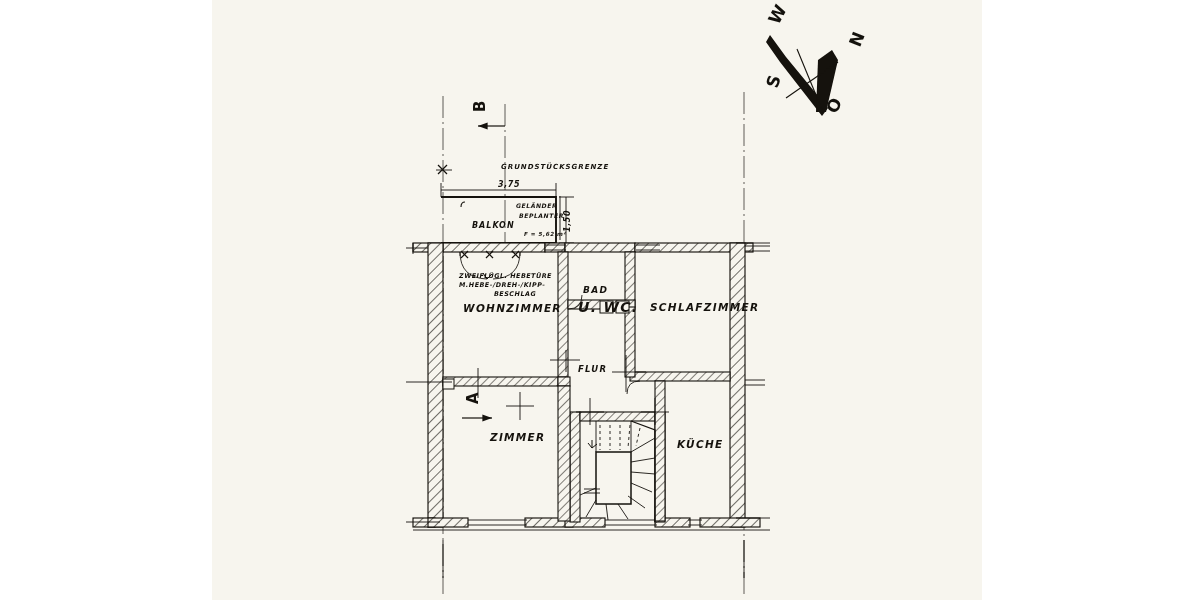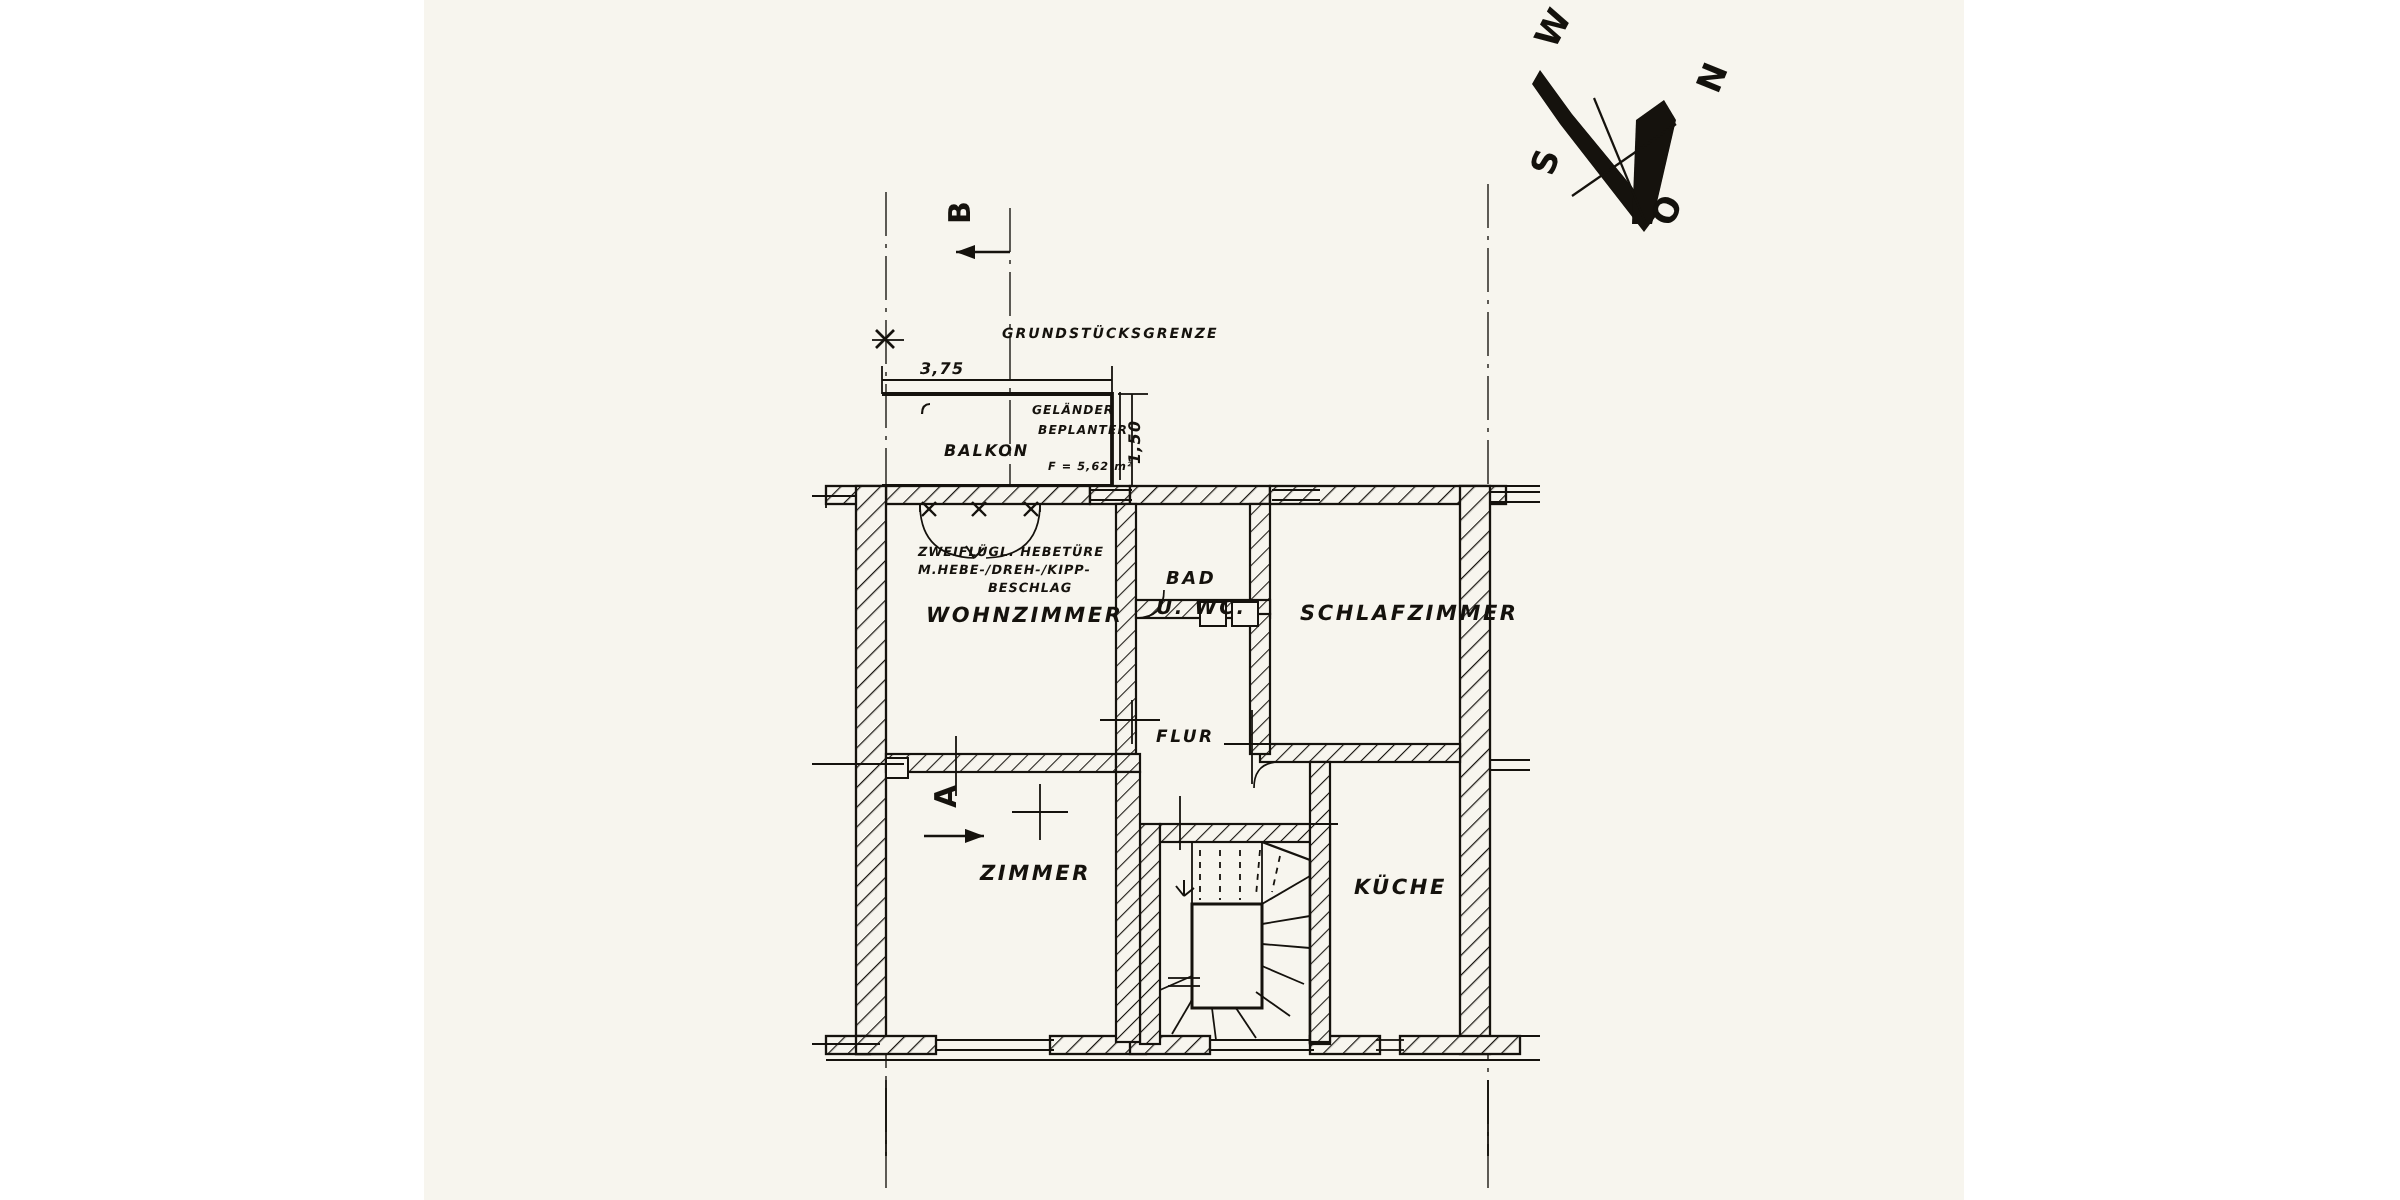--- a/index.html
+++ b/index.html
@@ -251,31 +251,31 @@
   <div class="lbl secmark" style="left:471px;top:112px;transform:rotate(-90deg);">B</div>
   <div class="lbl secmark" style="left:464px;top:404px;transform:rotate(-90deg);">A</div>
 
   <div class="lbl tiny" style="left:453px;top:163px;font-size:7px;letter-spacing:1px;">GRUNDSTÜCKSGRENZE</div>
 
   <div class="lbl tiny" style="left:468px;top:202px;">GELÄNDER</div>
   <div class="lbl tiny" style="left:471px;top:212px;">BEPLANTER</div>
   <div class="lbl" style="left:472px;top:221px;font-size:8px;letter-spacing:1px;">BALKON</div>
   <div class="lbl tiny" style="left:476px;top:231px;font-size:5.6px;">F = 5,62 m²</div>
 
-  <div class="lbl dim" style="left:460px;top:180px;text-align:right;">3,75</div>
+  <div class="lbl dim" style="left:498px;top:180px;text-align:right;">3,75</div>
   <div class="lbl dim" style="left:563px;top:232px;transform:rotate(-90deg);">1,50</div>
 
   <div class="lbl note" style="left:459px;top:272px;text-align:right;">ZWEIFLÜGL. HEBETÜRE</div>
   <div class="lbl note" style="left:459px;top:281px;text-align:center;">M.HEBE-/DREH-/KIPP-</div>
   <div class="lbl note" style="left:494px;top:290px;">BESCHLAG</div>
 
   <div class="lbl room" style="left:463px;top:302px;">WOHNZIMMER</div>
 
   <div class="lbl room" style="left:583px;top:285px;font-size:9px;">BAD</div>
-  <div class="lbl room" style="left:578px;top:299px;font-size:10px;">U. WC.</div>
+  <div class="lbl room" style="left:578px;top:299px;font-size:14px;">U. WC.</div>
 
   <div class="lbl room" style="left:650px;top:301px;">SCHLAFZIMMER</div>
 
   <div class="lbl room" style="left:578px;top:364px;font-size:8.5px;">FLUR</div>
 
   <div class="lbl room" style="left:490px;top:431px;text-align:center;">ZIMMER</div>
 
   <div class="lbl room" style="left:677px;top:438px;">KÜCHE</div>
 
 </div>

